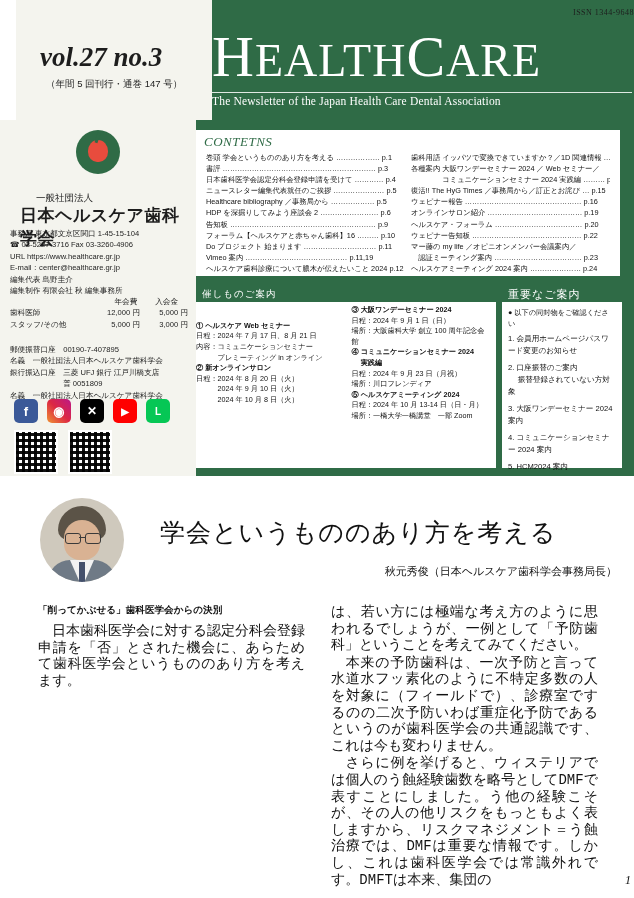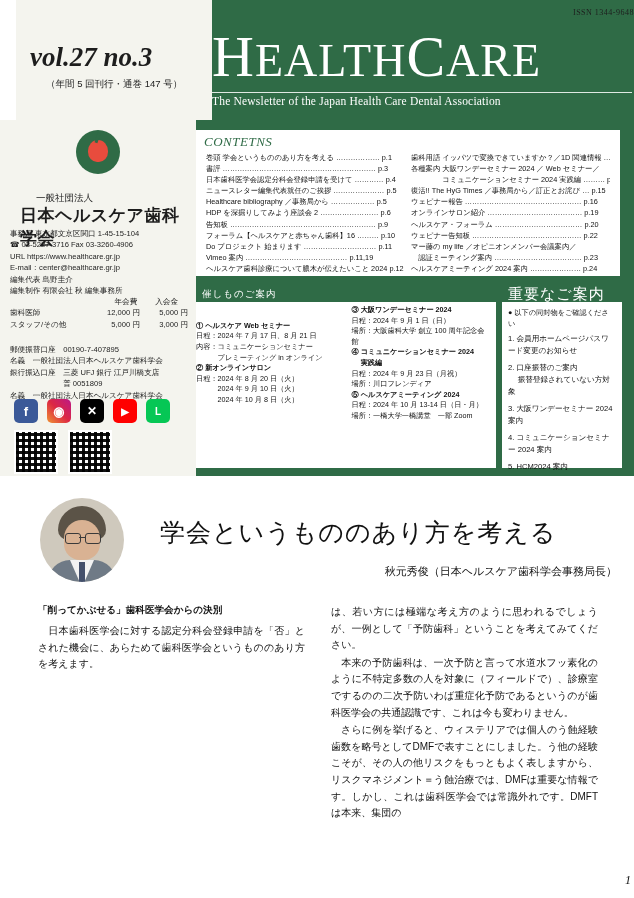--- a/index.html
+++ b/index.html
@@ -3,21 +3,21 @@
 <meta charset="utf-8">
 <style>
   html,body{margin:0;padding:0;background:#ffffff;}
   body{width:634px;height:898px;font-family:"Liberation Serif", serif;color:#1a1a1a;position:relative;overflow:hidden;}
   .page{width:634px;height:898px;position:relative;background:#fff;}
 
   
   .masthead{position:absolute;left:0;top:0;width:634px;height:120px;background:#2f6b46;overflow:hidden;margin-left:16px;}
   .masthead:before{content:"";position:absolute;left:0;top:0;width:196px;height:120px;background:#f4f4ee;}
   .issn{position:absolute;right:16px;top:8px;font-size:8px;color:#1d1d1d;letter-spacing:.5px;z-index:4;}
-  .vol{position:absolute;left:14px;top:42px;font-style:italic;font-weight:bold;font-size:27px;color:#1d1d1d;z-index:3;font-family:"Liberation Serif",serif;}
+  .vol{position:absolute;left:24px;top:42px;font-style:italic;font-weight:bold;font-size:27px;color:#1d1d1d;z-index:3;font-family:"Liberation Serif",serif;}
   .volsub{position:absolute;left:30px;top:78px;font-size:9.5px;color:#1d1d1d;z-index:3;font-family:"Liberation Sans",sans-serif;}
   .logo-wrap{position:absolute;left:196px;top:28px;width:438px;height:62px;z-index:3;}
   .logo-text{font-family:"Liberation Serif",serif;color:#ffffff;font-size:46px;letter-spacing:1px;line-height:58px;white-space:nowrap;}
   .logo-text .cap{font-size:58px;}
   .tagline-bar{position:absolute;left:196px;top:95px;width:438px;height:22px;z-index:3;}
   .tagline{font-family:Liberation Serif, serif;font-size:11.5px;color:#ffffff;letter-spacing:.2px;}
   .hdr-rule{position:absolute;left:196px;top:92px;width:420px;height:1px;background:#ffffff;opacity:.85;z-index:3;}
 
   
   .greenzone{position:absolute;left:0;top:120px;width:634px;height:356px;background:#2f6b46;}
@@ -62,21 +62,21 @@
   
   .events{position:absolute;left:196px;top:286px;width:300px;height:182px;background:#ffffff;}
   .ev-title{height:16px;background:#2f6b46;color:#fff;font-size:9.5px;font-family:"Liberation Sans",sans-serif;display:flex;align-items:center;padding-left:6px;letter-spacing:1px;}
   .ev-cols{display:flex;padding:3px 5px 0 0;gap:16px;align-items:center;}
   .ev-col{width:142px;}
   .ev-line{font-size:7.2px;line-height:10.6px;color:#111;font-family:"Liberation Sans",sans-serif;}
   .ev-h{font-weight:bold;}
 
   
   .notices{position:absolute;left:502px;top:286px;width:120px;height:182px;background:#ffffff;}
-  .nt-title{height:16px;background:#2f6b46;color:#fff;font-size:15px;font-family:"Liberation Sans",sans-serif;display:flex;align-items:center;padding-left:6px;letter-spacing:1px;}
+  .nt-title{height:16px;background:#2f6b46;color:#fff;font-size:11px;font-family:"Liberation Sans",sans-serif;display:flex;align-items:center;padding-left:6px;letter-spacing:1px;}
   .nt-body{padding:5px 6px;}
   .nt-lead{font-size:7.2px;line-height:11px;color:#111;font-family:"Liberation Sans",sans-serif;margin-bottom:4px;}
   .nt-item{font-size:7.6px;line-height:12px;color:#111;font-family:"Liberation Sans",sans-serif;margin-bottom:5px;}
 
   
   .article{position:absolute;left:0;top:476px;width:634px;height:422px;background:#ffffff;padding-left:23px;}
   .portrait{position:absolute;left:40px;top:22px;width:84px;height:84px;border-radius:50%;background:#cfc9bd;overflow:hidden;}
   .portrait .hair{position:absolute;left:18px;top:8px;width:48px;height:34px;border-radius:24px 24px 10px 10px;background:#5b5347;}
   .portrait .face{position:absolute;left:24px;top:22px;width:36px;height:40px;border-radius:18px 18px 16px 16px;background:#d9b293;}
   .portrait .glass1{position:absolute;left:25px;top:35px;width:14px;height:9px;border:1.4px solid #3a3a3a;border-radius:3px;}
@@ -84,21 +84,21 @@
   .portrait .bridge{position:absolute;left:39px;top:39px;width:6px;height:1.4px;background:#3a3a3a;}
   .portrait .body{position:absolute;left:8px;top:62px;width:68px;height:30px;border-radius:22px 22px 0 0;background:#6f7a86;}
   .portrait .shirt{position:absolute;left:30px;top:62px;width:24px;height:22px;background:#f2f2f2;transform:rotate(0deg);clip-path:polygon(0 0,100% 0,60% 100%,40% 100%);}
   .portrait .tie{position:absolute;left:39px;top:64px;width:6px;height:20px;background:#44506b;}
   .art-title{position:absolute;left:160px;top:40px;font-size:25px;color:#111;font-family:"Liberation Serif",serif;letter-spacing:1px;}
   .byline{position:absolute;right:40px;top:88px;font-size:11px;color:#111;font-family:Liberation Mono, monospace;}
 
   .cols{position:absolute;left:38px;top:128px;width:560px;display:flex;gap:26px;}
   .col{width:267px;}
   .subhead{font-size:9.6px;font-weight:bold;color:#111;font-family:"Liberation Sans",sans-serif;margin-bottom:6px;}
-  .para{font-size:10px;line-height:16.6px;color:#111;font-family:Liberation Sans, sans-serif;text-align:justify;}
+  .para{font-size:14px;line-height:16.6px;color:#111;font-family:Liberation Mono, monospace;text-align:justify;}
   .para + .para{margin-top:1px;}
   .pagenum{position:absolute;right:26px;bottom:10px;font-style:italic;font-size:12px;color:#111;font-family:"Liberation Serif",serif;}
 </style>
 </head>
 <body>
 
 <div class="page">
 
   <div class="masthead">
     <div class="issn">ISSN  1344-9648</div>

